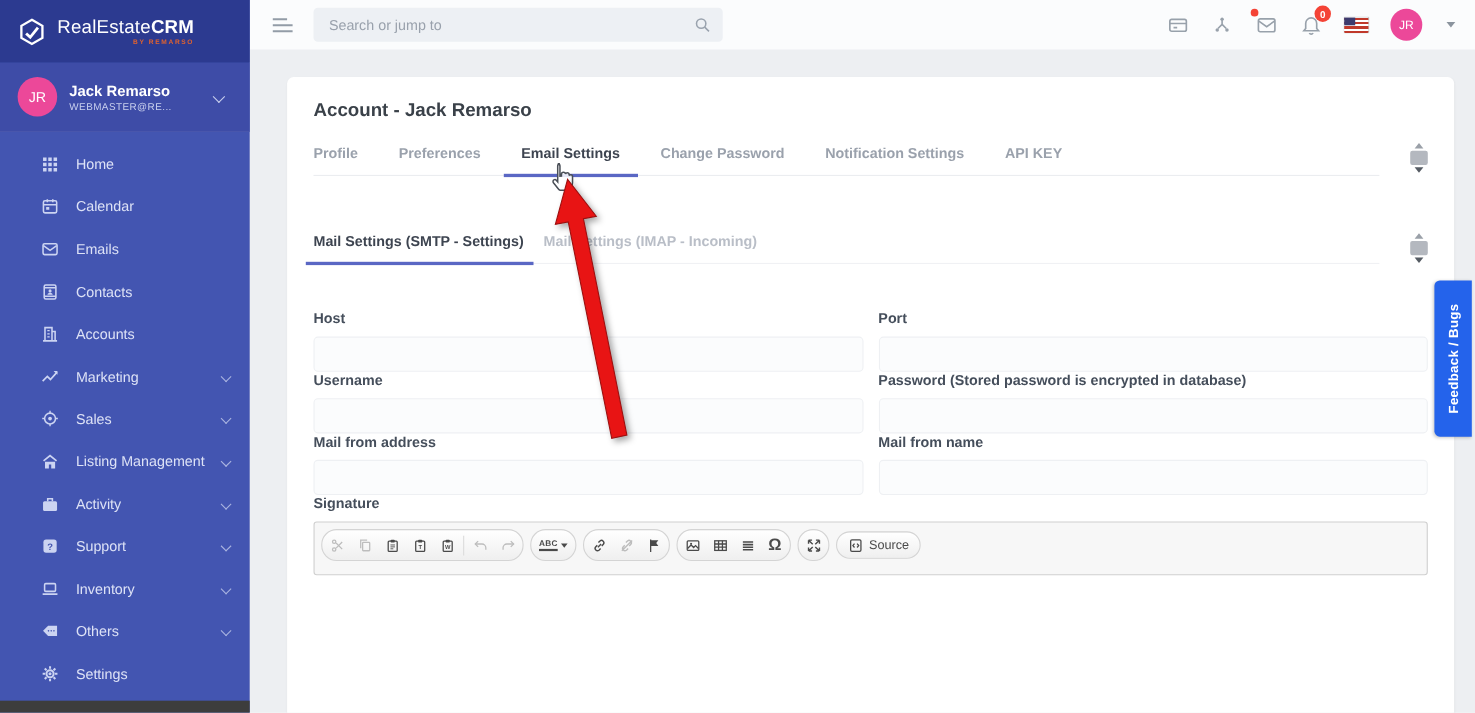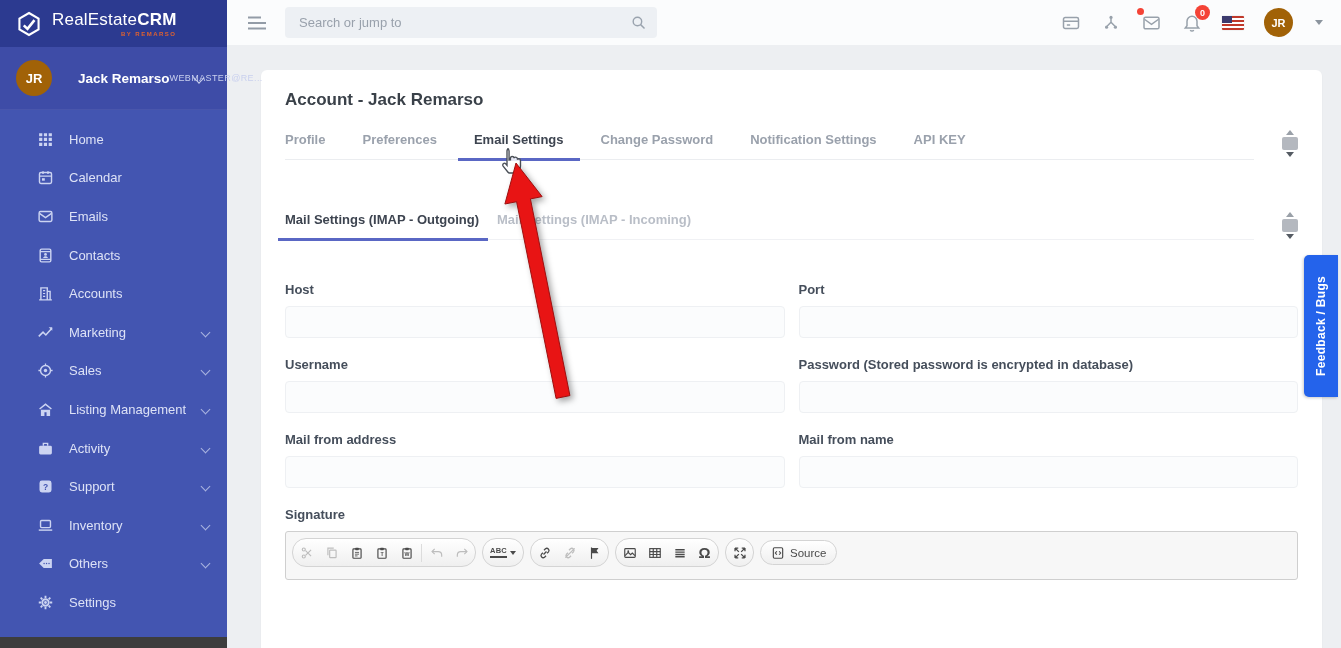--- a/index.html
+++ b/index.html
@@ -2,30 +2,30 @@
 <html><head>
 <meta charset="utf-8">
 <style>
   * { margin:0; padding:0; box-sizing:border-box; }
   html,body { width:1341px; height:648px; }
   body { font-family:"Liberation Sans","DejaVu Sans",sans-serif; background:#edeff2; position:relative; overflow:hidden; }
   .stage { position:absolute; inset:0; overflow:hidden; }
 
   
   .sidebar { position:absolute; left:0; top:0; width:227px; height:648px; background:#4355b1; z-index:10; }
-  .brand { height:47px; background:#2c3a90; display:flex; align-items:center; padding:0 14px; cursor:pointer; }
+  .brand { height:57px; background:#2c3a90; display:flex; align-items:center; padding:0 14px; cursor:pointer; }
   .brand-icon { width:30px; height:30px; color:#fff; display:flex; align-items:center; justify-content:center; }
   .brand-text { margin-left:8px; display:flex; flex-direction:column; }
   .brand-name { color:#fff; font-size:17px; letter-spacing:.2px; }
   .brand-name b { font-weight:bold; }
   .brand-tagline { color:#e0622f; font-size:6px; font-weight:bold; letter-spacing:1.5px; align-self:flex-end; margin-top:1px; }
 
   .user-panel { height:63px; background:#3e4ca7; display:flex; align-items:center; padding:0 16px; cursor:pointer; border-bottom:1px solid rgba(255,255,255,.06); }
-  .avatar { width:36px; height:36px; border-radius:50%; background:#a16207; color:#fff; font-weight:bold; font-size:13px; display:flex; align-items:center; justify-content:center; flex:none; }
-  .user-meta { margin-left:26px; display:flex; min-width:0; }
+  .avatar { width:36px; height:36px; border-radius:50%; background:#ec4899; color:#fff; font-weight:normal; font-size:13px; display:flex; align-items:center; justify-content:center; flex:none; }
+  .user-meta { margin-left:11px; display:flex; flex-direction:column; min-width:0; }
   .user-name { color:#fff; font-size:13.5px; font-weight:bold; white-space:nowrap; }
   .user-email { color:#c9d0ee; font-size:9px; letter-spacing:.4px; margin-top:2px; white-space:nowrap; }
   .chev { width:8px; height:8px; border-left:1.6px solid #c9d0ee; border-bottom:1.6px solid #c9d0ee; transform:rotate(-45deg); flex:none; }
   .user-panel .chev { margin-left:auto; margin-right:8px; }
 
   .nav { padding-top:10px; }
   .nav-item { height:38.6px; display:flex; align-items:center; padding:0 18px 0 20px; cursor:pointer;margin-left:16px; }
   .nav-icon { width:18px; height:18px; color:#ccd4f2; display:flex; align-items:center; justify-content:center; flex:none; }
   .nav-label { color:#dde2f6; font-size:13px; margin-left:15px; white-space:nowrap; }
   .nav-item .chev { margin-left:auto; width:7px; height:7px; border-color:#aab4e0; }
@@ -60,21 +60,21 @@
   .tri.up { border-bottom:5px solid #9aa0a8; }
   .tri.down { border-top:5px solid #555b63; }
   .thumb { width:16px; height:13px; background:#b4b8bf; border-radius:2px; }
 
   .subtabs { position:relative; display:flex; gap:18px; align-items:flex-end; border-bottom:1px solid #f0f1f4; margin:50px 54px 0 10px; height:30px; }
   .subtab { font-size:13px; font-weight:bold; color:#b9bec7; padding-bottom:12px; position:relative; cursor:pointer; white-space:nowrap; }
   .subtab.active { color:#3d4450; }
   .subtab.active::after { content:""; position:absolute; left:-7px; right:-9px; bottom:-2px; height:3px; background:#5a67c4; }
 
   .form-grid { display:grid; grid-template-columns:1fr 1fr; column-gap:14px; margin:42px 0 0 10px; padding-right:10px; }
-  .field { margin-bottom:19px; }
+  .field { }
   .field label { display:block; font-size:13px; font-weight:bold; color:#454e5b; margin-bottom:9px; }
   .field input { width:100%; height:32px; border:1px solid #eef0f3; background:#fbfcfd; border-radius:4px; outline:none; padding:0 10px; font-size:13px; color:#4a535f; font-family:inherit; }
   .select { width:100%; height:32px; border:1px solid #eceef1; background:#fafbfc; border-radius:4px; display:flex; align-items:center; padding:0 12px; cursor:pointer; }
   .select .sel-val { font-size:13px; color:#a8aeb8; flex:1; }
   .select .caret { border-top-color:#6a727c; border-left-width:4px; border-right-width:4px; }
 
   
   .signature-block { margin:0 0 0 10px; padding-right:10px; }
   .signature-block > label { display:block; font-size:13px; font-weight:bold; color:#454e5b; margin-bottom:9px; }
   .editor { border:1px solid #cfcfcf; background:#f7f7f7; border-radius:3px; padding:6px; }
@@ -346,21 +346,21 @@
         <span class="tab">Notification Settings</span>
         <span class="tab">API KEY</span>
         <div class="tab-scroll">
           <span class="tri up"></span>
           <span class="thumb"></span>
           <span class="tri down"></span>
         </div>
       </div>
 
       <div class="subtabs">
-        <span class="subtab active">Mail Settings (IMAP - Outgoing)</span>
+        <span class="subtab active">Mail Settings (SMTP - Settings)</span>
         <span class="subtab">Mail Settings (IMAP - Incoming)</span>
         <div class="tab-scroll">
           <span class="tri up"></span>
           <span class="thumb"></span>
           <span class="tri down"></span>
         </div>
       </div>
 
       <div class="form-grid">
         <div class="field">

